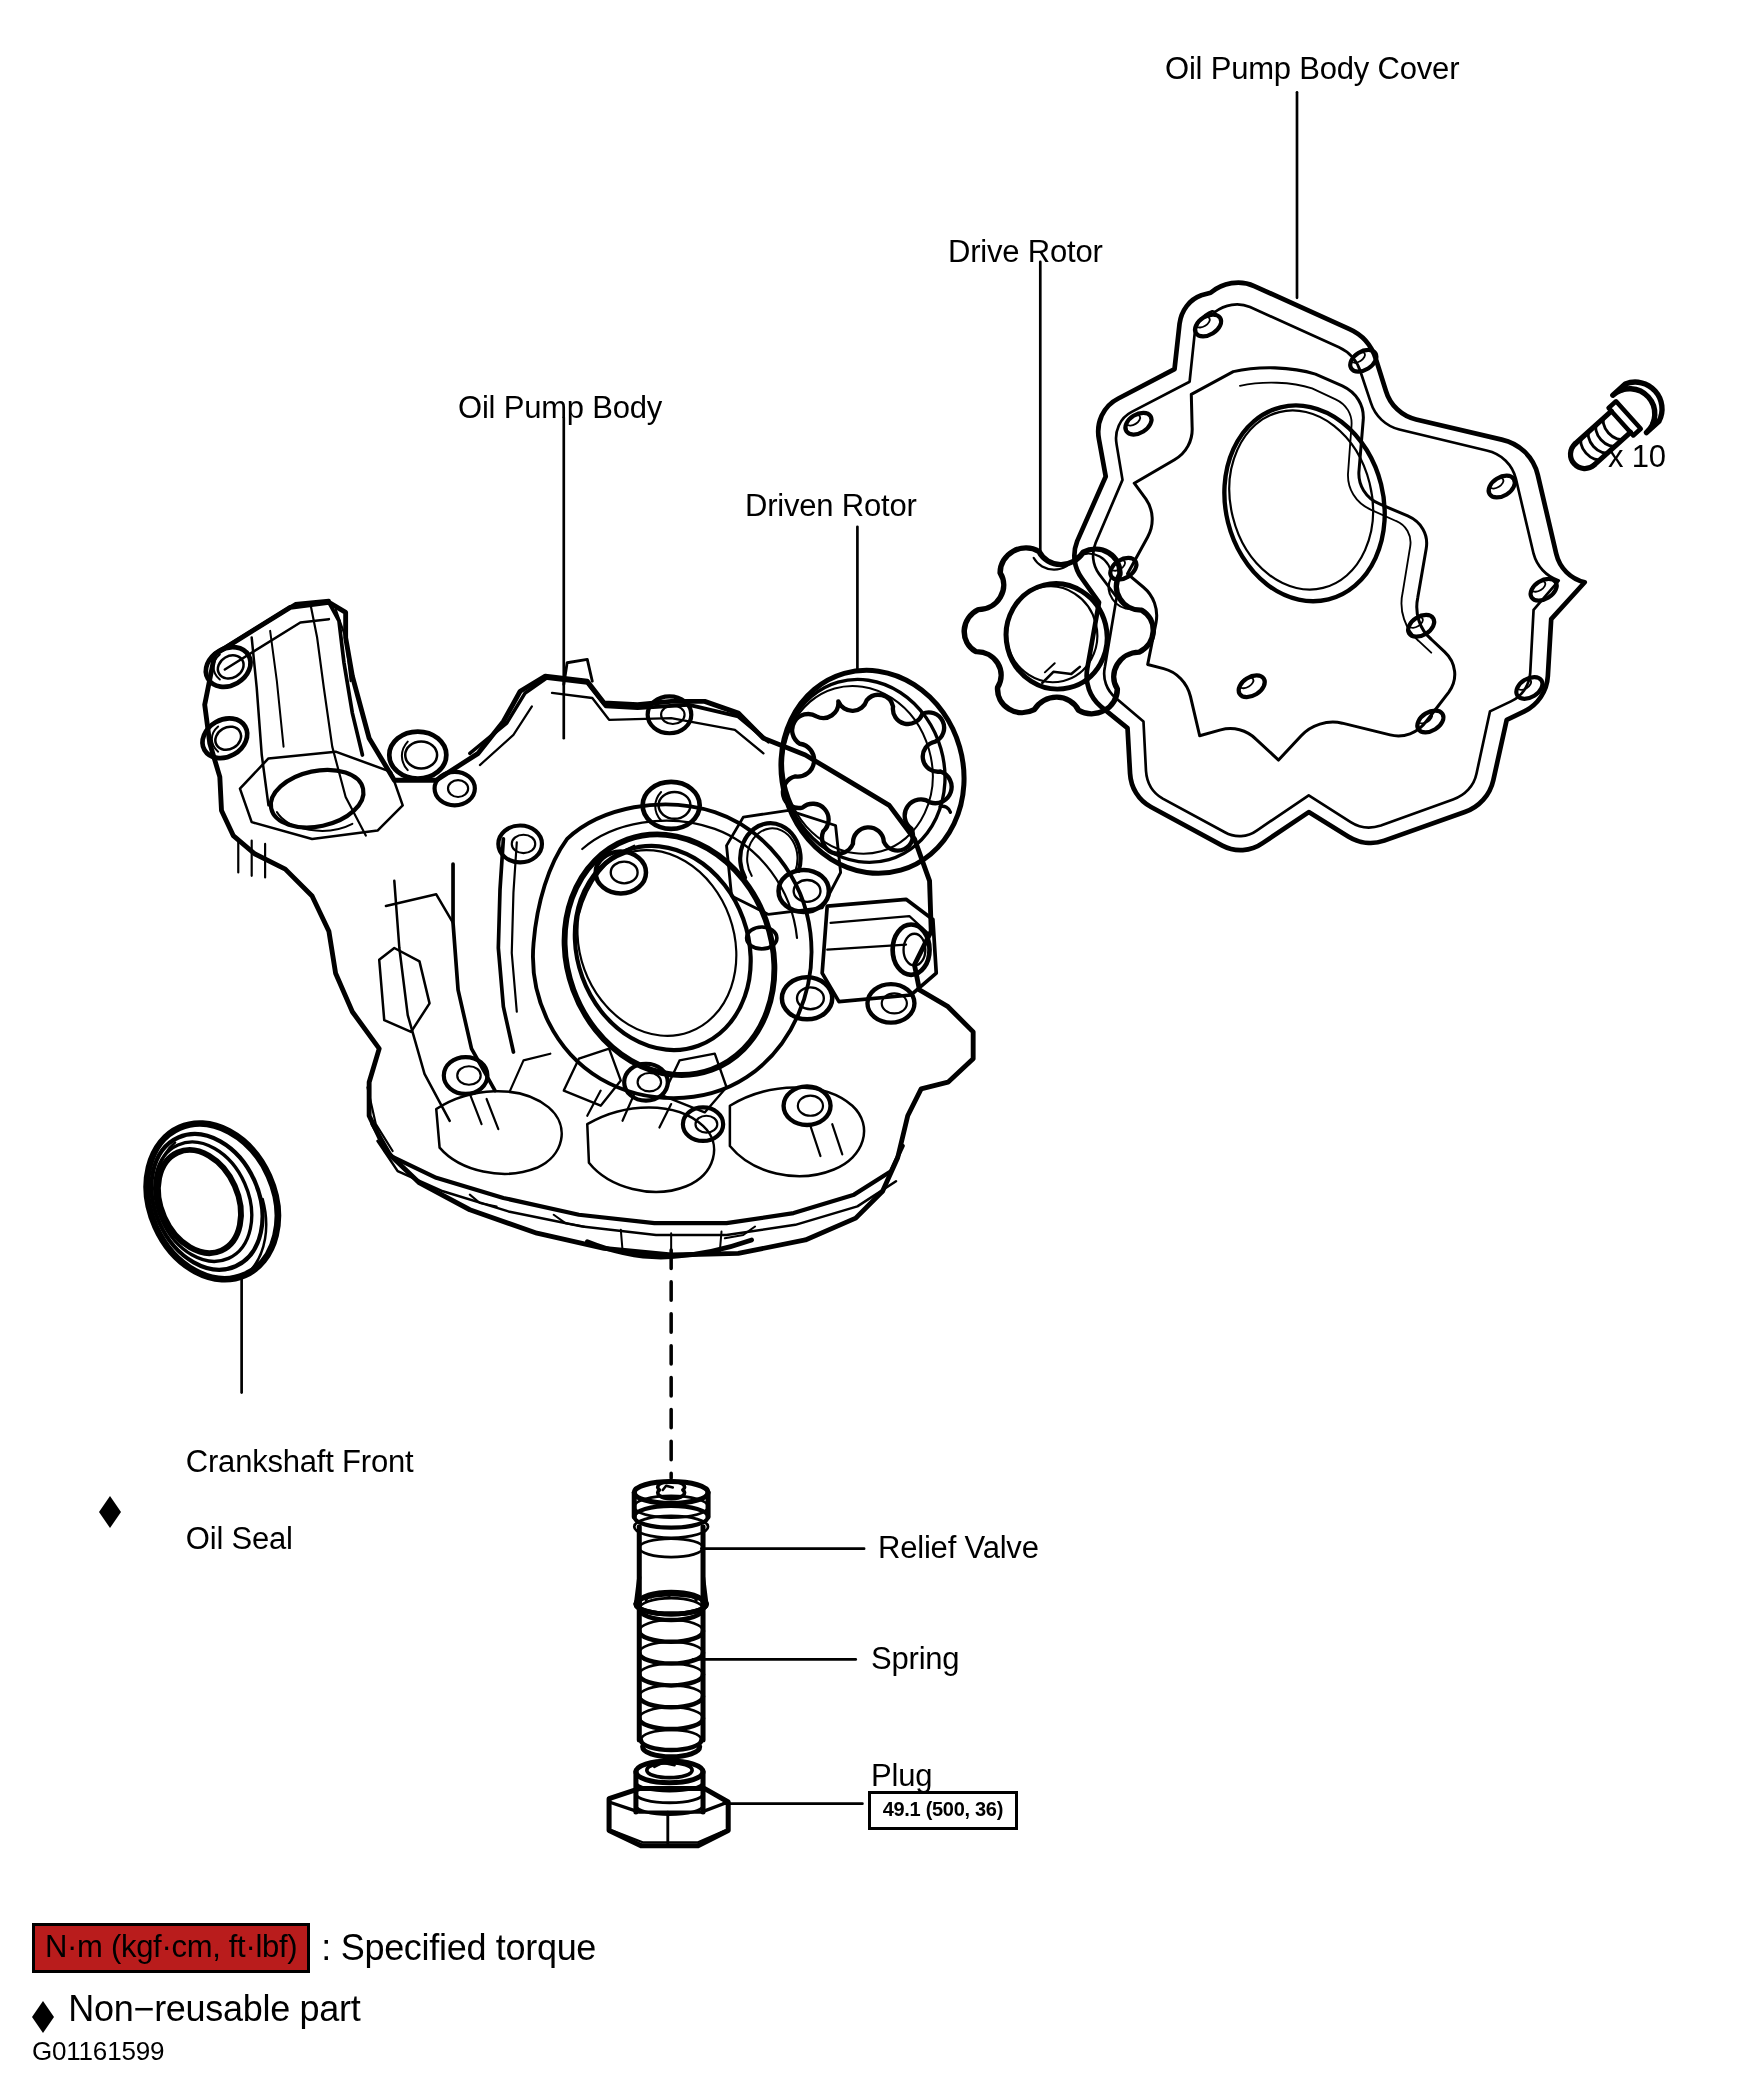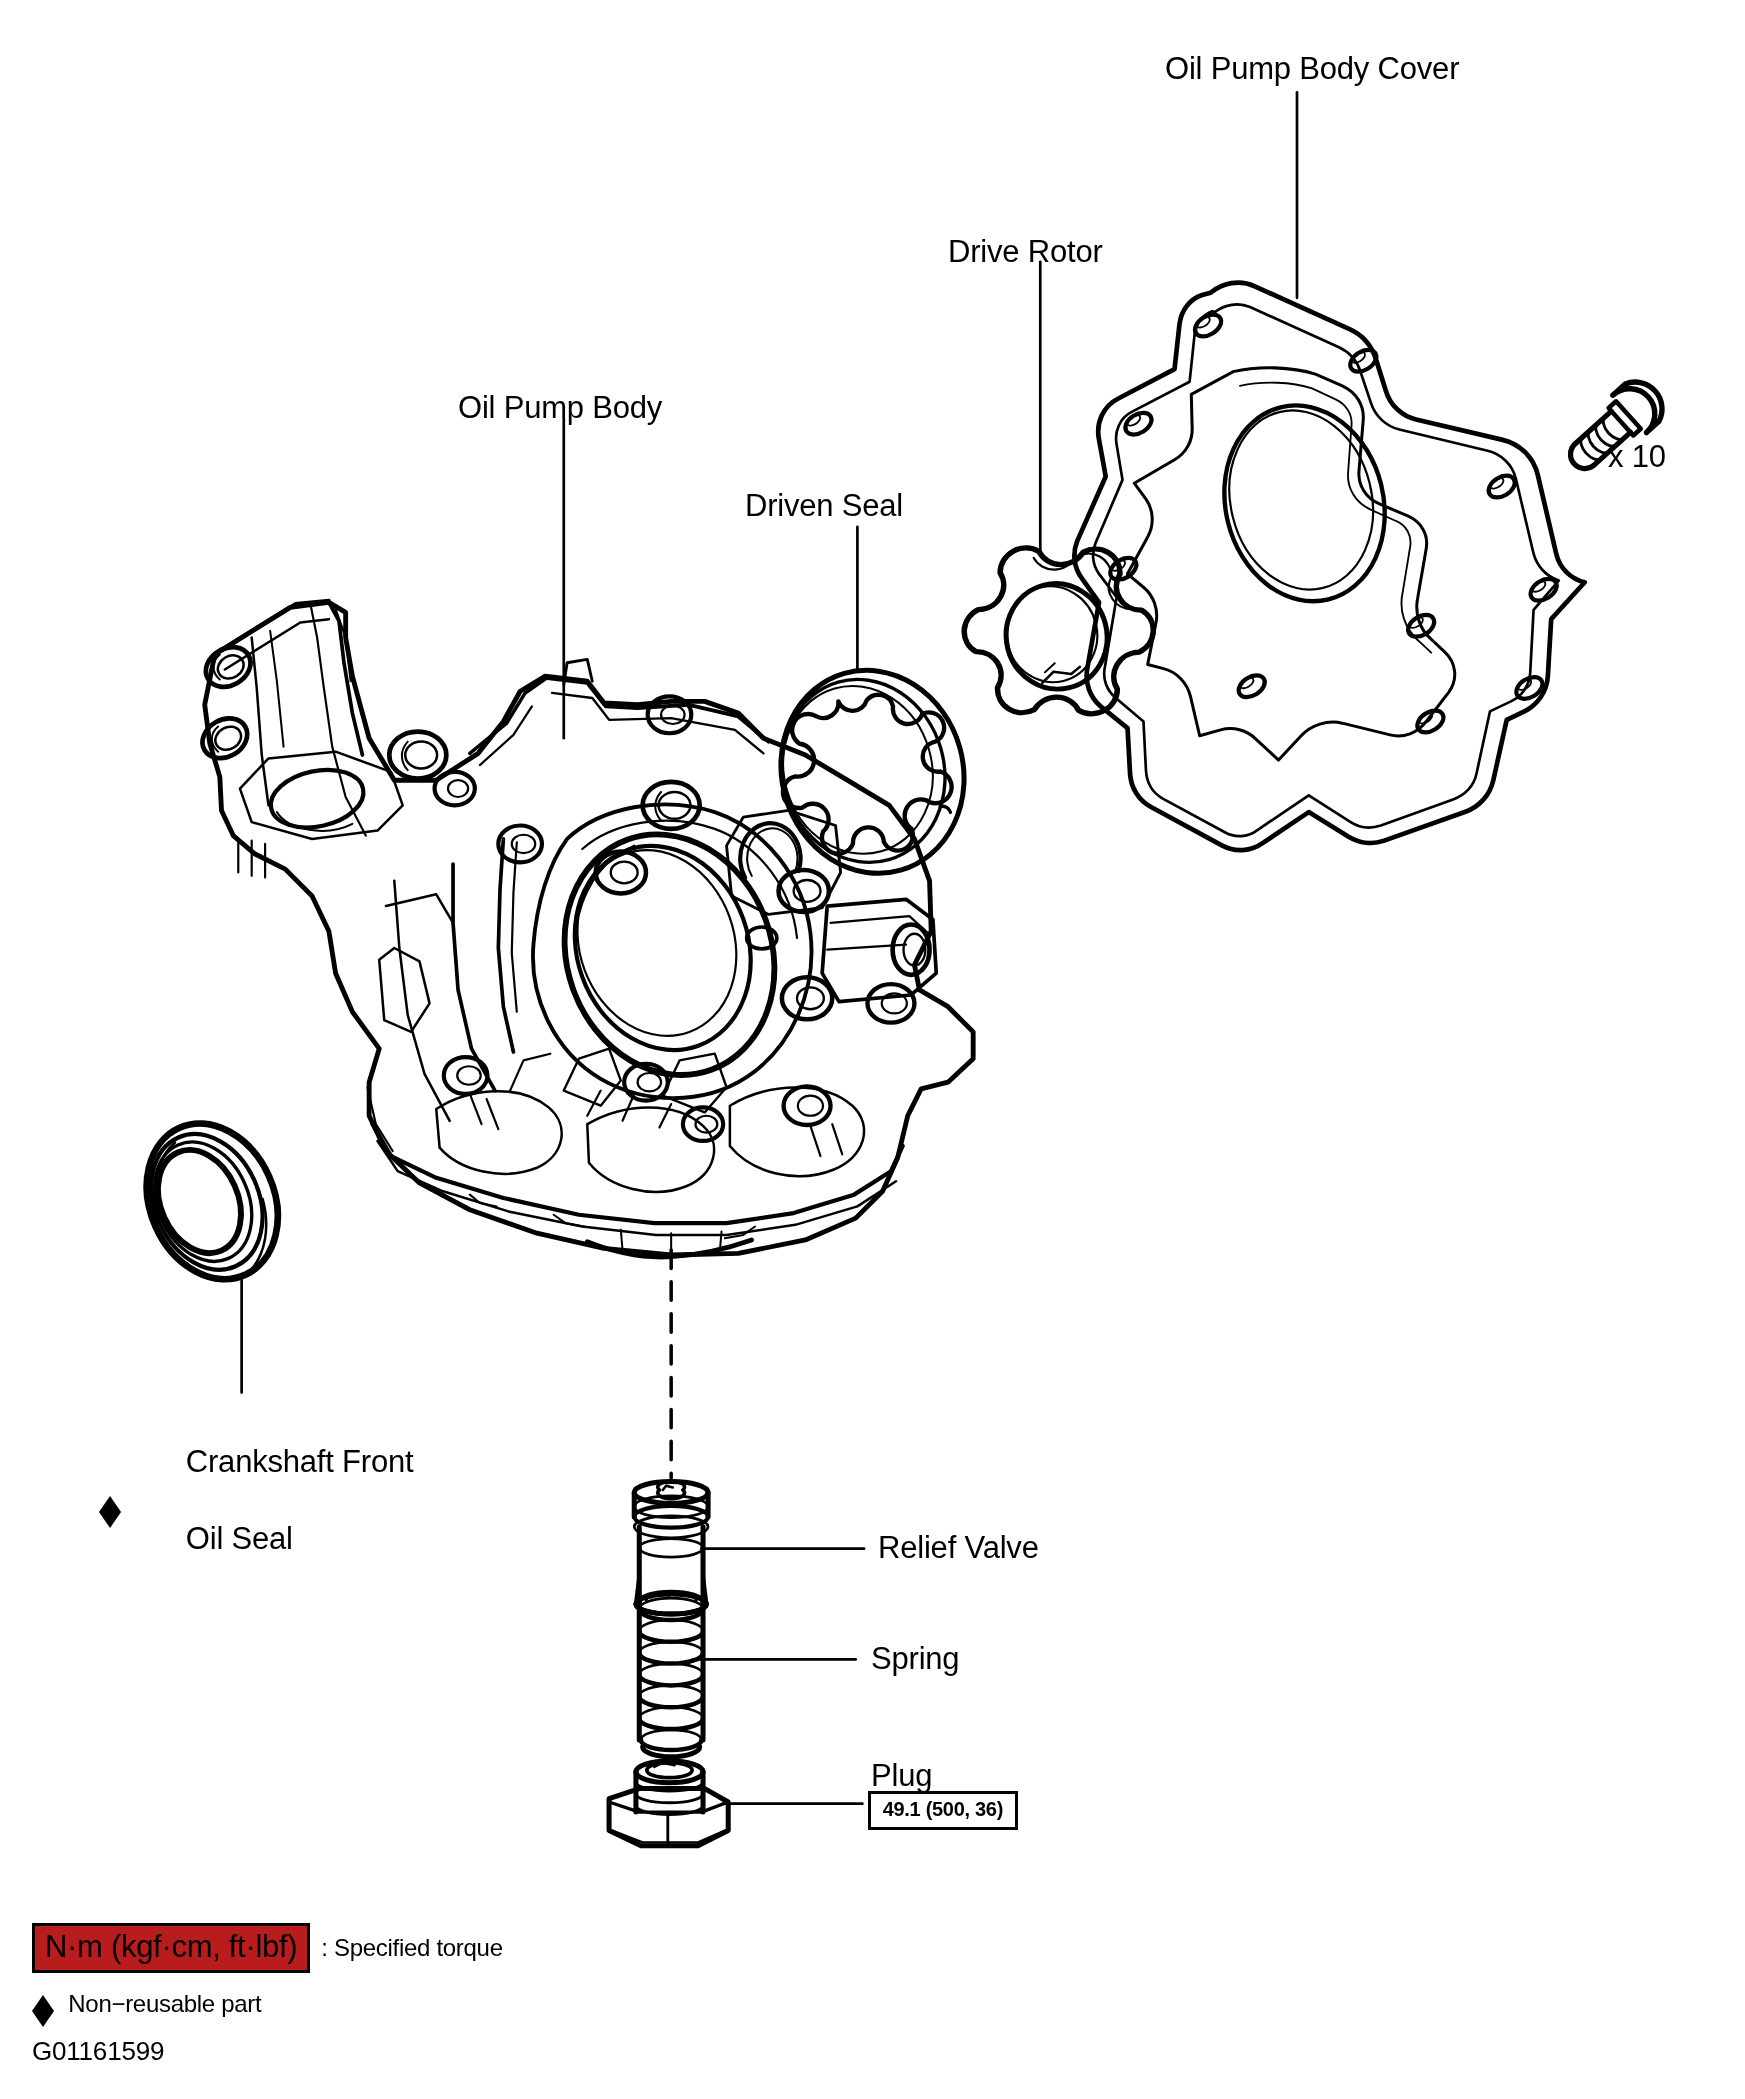--- a/index.html
+++ b/index.html
@@ -41,21 +41,21 @@
   .legend{position:absolute;}
   .legend-row{display:flex;align-items:center;}
   .legend-box{
     border:3.4px solid #000;
     padding:3.4px 10px 5px 10px;
     font-size:31px;
     letter-spacing:-0.3px;
     white-space:pre;
     background:#b91c1c;
   }
-  .legend-after{font-size:24px;margin-left:11px;letter-spacing:-0.3px;white-space:pre;}
+  .legend-after{font-size:36px;margin-left:11px;letter-spacing:-0.3px;white-space:pre;}
   .diamond{
     width:0;height:0;display:inline-block;
     border:11px solid transparent;
     border-bottom:16px solid #000;
     position:relative;top:-7.6px;
   }
   .diamond:after{
     content:"";position:absolute;left:-11px;top:16px;
     width:0;height:0;border:11px solid transparent;border-top:16px solid #000;
   }
@@ -594,21 +594,21 @@
 
     </g>
   </svg>
 
   <div class="lbl" style="left:1165px; top:50px;">Oil Pump Body Cover</div>
 
   <div class="lbl" style="left:948px; top:233px;">Drive Rotor</div>
 
   <div class="lbl" style="left:458px; top:389px;">Oil Pump Body</div>
 
-  <div class="lbl" style="left:745px; top:487px;">Driven Seal</div>
+  <div class="lbl" style="left:745px; top:487px;">Driven Rotor</div>
 
   <div style="position:absolute; left:99px; top:1405px; display:flex; align-items:center;">
     <span class="dwrap" style="margin-top:10px;">
         <i class="diamond"></i>
       </span>
     <span class="lbl two" style="position:static;">
       <span>Crankshaft Front</span><br>
       <span>Oil Seal</span>
     </span>
   </div>

